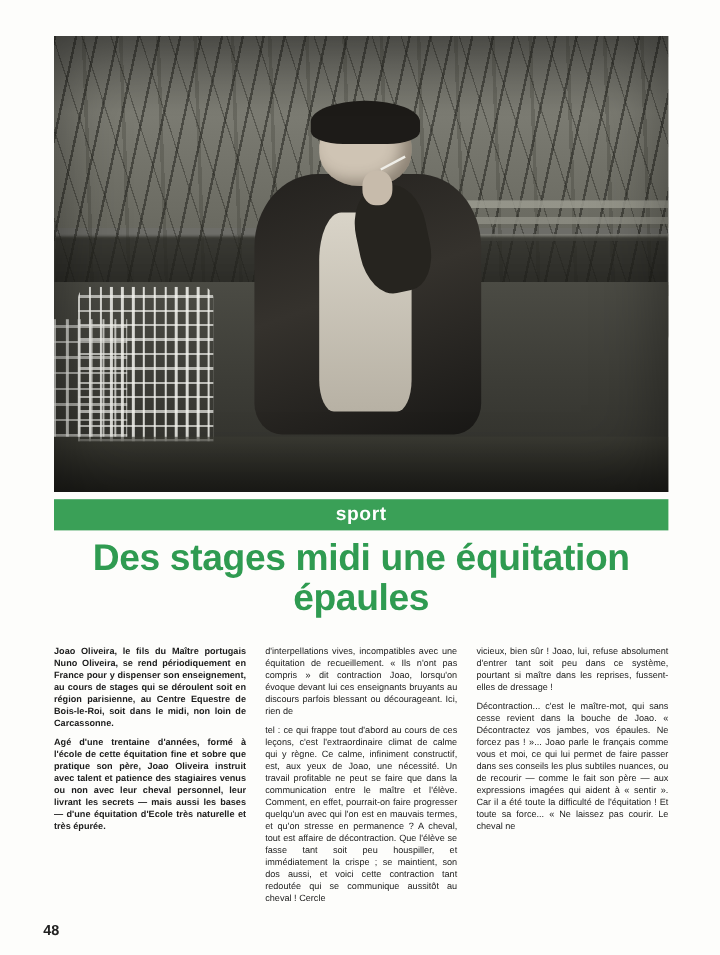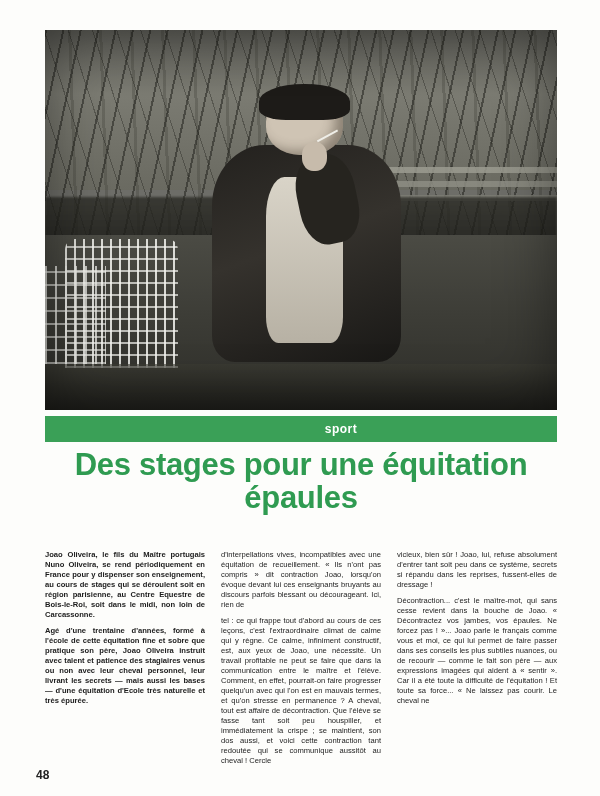--- a/index.html
+++ b/index.html
@@ -124,24 +124,23 @@
     background: #3aa057;
   }
   .sport-label {
     position: absolute;
     left: 0; top: 0;
     width: 512px;
     height: 26px;
     line-height: 26px;
     text-align: center;
     color: #ffffff;
-    font-size: 12px;
+    font-size: 16px;
     font-weight: bold;
     letter-spacing: .5px;
-    padding-left: 40px;
   }
 
   
   .headline {
     position: absolute;
     left: 45px;
     top: 448px;
     width: 512px;
     text-align: center;
     color: #2f9b51;
@@ -149,21 +148,21 @@
     font-size: 31px;
     line-height: 1.08;
     letter-spacing: -0.3px;
   }
   .headline .l2 { display:block; }
 
   
   .cols {
     position: absolute;
     left: 45px;
-    top: 550px;
+    top: 538px;
     width: 512px;
     height: 230px;
     display: flex;
     gap: 16px;
   }
   .col {
     width: 160px;
     font-size: 7.6px;
     line-height: 1.32;
     color: #1c1c1c;
@@ -206,33 +205,33 @@
     </div>
     <div class="grass"></div>
     <div class="vign"></div>
   </div>
 
   <div class="green-band">
     <div class="sport-label">sport</div>
   </div>
 
   <div class="headline">
-    <span>Des stages pour une équitation</span>
+    <span>Des stages midi une équitation</span>
     <span class="l2">épaules</span>
   </div>
 
   <div class="cols">
     <div class="col">
       <p class="bold">Joao Oliveira, le fils du Maître portugais Nuno Oliveira, se rend périodiquement en France pour y dispenser son enseignement, au cours de stages qui se déroulent soit en région parisienne, au Centre Equestre de Bois-le-Roi, soit dans le midi, non loin de Carcassonne.</p>
       <p class="bold">Agé d'une trentaine d'années, formé à l'école de cette équitation fine et sobre que pratique son père, Joao Oliveira instruit avec talent et patience des stagiaires venus ou non avec leur cheval personnel, leur livrant les secrets — mais aussi les bases — d'une équitation d'Ecole très naturelle et très épurée.</p>
     </div>
     <div class="col">
       <p>d'interpellations vives, incompatibles avec une équitation de recueillement. « Ils n'ont pas compris » dit contraction Joao, lorsqu'on évoque devant lui ces enseignants bruyants au discours parfois blessant ou décourageant. Ici, rien de</p>
       <p>tel : ce qui frappe tout d'abord au cours de ces leçons, c'est l'extraordinaire climat de calme qui y règne. Ce calme, infiniment constructif, est, aux yeux de Joao, une nécessité. Un travail profitable ne peut se faire que dans la communication entre le maître et l'élève. Comment, en effet, pourrait-on faire progresser quelqu'un avec qui l'on est en mauvais termes, et qu'on stresse en permanence ? A cheval, tout est affaire de décontraction. Que l'élève se fasse tant soit peu houspiller, et immédiatement la crispe ; se maintient, son dos aussi, et voici cette contraction tant redoutée qui se communique aussitôt au cheval ! Cercle</p>
     </div>
     <div class="col">
-      <p>vicieux, bien sûr ! Joao, lui, refuse absolument d'entrer tant soit peu dans ce système, secrets si répandu dans les reprises, fussent-elles de dressage !</p>
+      <p>vicieux, bien sûr ! Joao, lui, refuse absolument d'entrer tant soit peu dans ce système, pourtant si maître dans les reprises, fussent-elles de dressage !</p>
       <p>Décontraction... c'est le maître-mot, qui sans cesse revient dans la bouche de Joao. « Décontractez vos jambes, vos épaules. Ne forcez pas ! »... Joao parle le français comme vous et moi, ce qui lui permet de faire passer dans ses conseils les plus subtiles nuances, ou de recourir — comme le fait son père — aux expressions imagées qui aident à « sentir ». Car il a été toute la difficulté de l'équitation ! Et toute sa force... « Ne laissez pas courir. Le cheval ne</p>
     </div>
   </div>
 
   <div class="folio">48</div>
 </div>
 
 </body></html>

